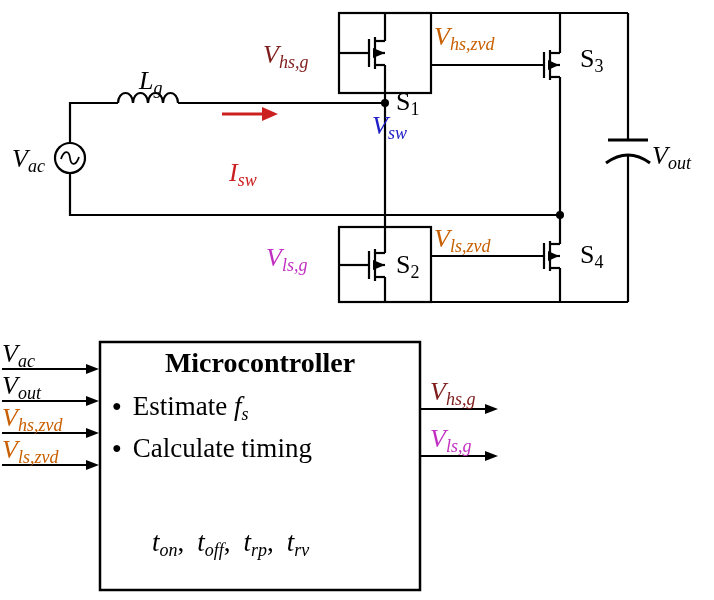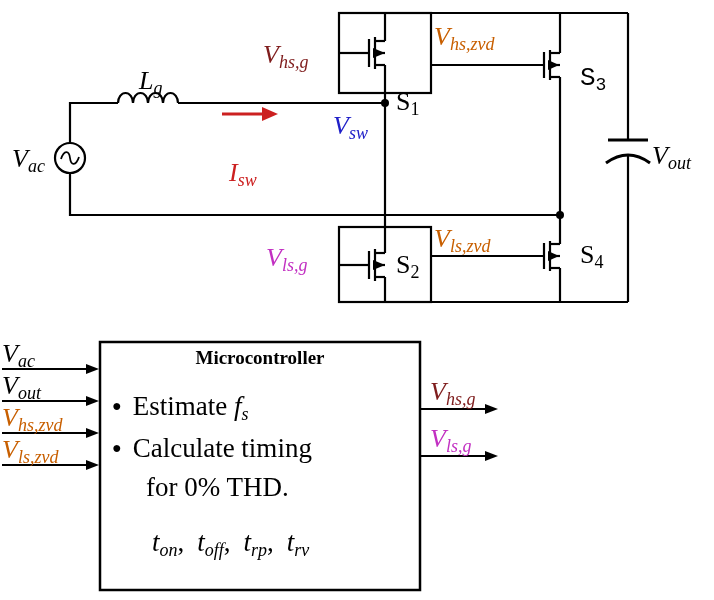--- a/index.html
+++ b/index.html
@@ -12,24 +12,24 @@
   .lbl {
     position:absolute; font-size:26px; font-style:italic; color:#000;
     line-height:1.15; white-space:nowrap;
   }
   .sub { font-size:18px; vertical-align:-5px; }
   .upright { font-style:normal; }
   .c-green  { color:#7f1d1d; }
   .c-magenta{ color:#c230c2; }
   .c-orange { color:#c85f00; }
   .c-red    { color:#cc2020;margin-top:36px; }
-  .c-blue   { color:#2020c8; }
+  .c-blue   { color:#2020c8;margin-left:39px; }
   .mc-title {
     position:absolute; left:100px; top:347px; width:320px; text-align:center;
-    font-weight:bold; font-size:19px; font-style:normal; color:#000;
+    font-weight:bold; font-size:28px; font-style:normal; color:#000;
   }
   .mc-line {
     position:absolute; font-size:27px; font-style:normal; color:#000;
     line-height:1.15; white-space:nowrap;
   }
   .mc-line .bullet { font-size:16px; vertical-align:4px; margin-right:11px; }
   .it { font-style:italic; }
   .tsep { margin-right:13px; }
 </style>
 </head>
@@ -140,21 +140,21 @@
   </div>
   <div class="lbl c-green" style="left:263px; top:40px;">
     <span>V</span><span class="sub">hs,g</span>
   </div>
   <div class="lbl upright" style="left:396px; top:39px;margin-top:48px;">
     <span>S</span><span class="sub">1</span>
   </div>
   <div class="lbl c-orange" style="left:434px; top:22px;">
     <span>V</span><span class="sub">hs,zvd</span>
   </div>
-  <div class="lbl upright" style="left:580px; top:64px;font-family:Liberation Mono, monospace;">
+  <div class="lbl upright" style="left:580px; top:44px;">
     <span>S</span><span class="sub">3</span>
   </div>
   <div class="lbl" style="left:652px; top:141px;">
     <span>V</span><span class="sub">out</span>
   </div>
   <div class="lbl c-magenta" style="left:266px; top:243px;">
     <span>V</span><span class="sub">ls,g</span>
   </div>
   <div class="lbl upright" style="left:396px; top:250px;text-align:right;">
     <span>S</span><span class="sub">2</span>
@@ -169,23 +169,20 @@
   <div class="mc-title">Microcontroller</div>
 
   <div class="mc-line" style="left:112px; top:433px;">
     <span class="bullet">●</span><span>Calculate timing</span>
   </div>
 
   <div class="mc-line" style="left:112px; top:391px;">
     <span class="bullet">●</span><span>Estimate </span><span class="it">f</span><span class="it sub">s</span>
   </div>
 
-  <div class="mc-line" style="left:146px; top:472px;">
-    <span>for 0% THD.</span>
-  </div>
 
   <div class="mc-line" style="left:152px; top:527px;">
     <span class="it">t</span><span class="it sub">on</span><span class="tsep">,</span><span class="it">t</span><span class="it sub">off</span><span class="tsep">,</span><span class="it">t</span><span class="it sub">rp</span><span class="tsep">,</span><span class="it">t</span><span class="it sub">rv</span>
   </div>
 
   <div class="lbl" style="left:2px; top:339px;">
     <span>V</span><span class="sub">ac</span>
   </div>
   <div class="lbl" style="left:2px; top:371px;">
     <span>V</span><span class="sub">out</span>

